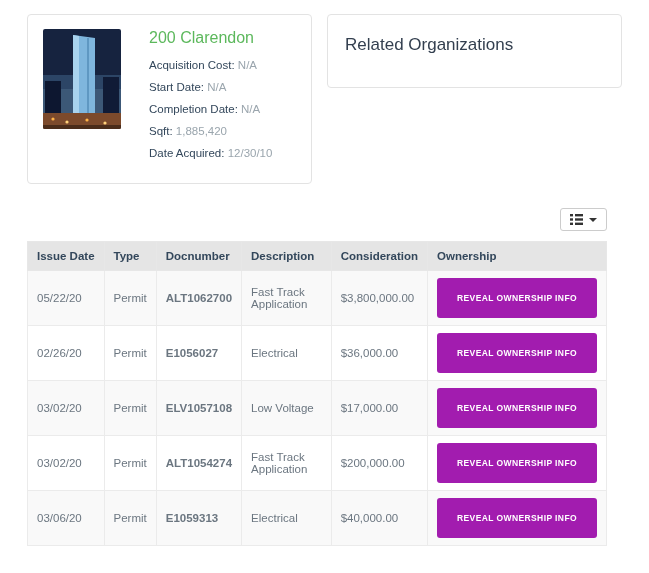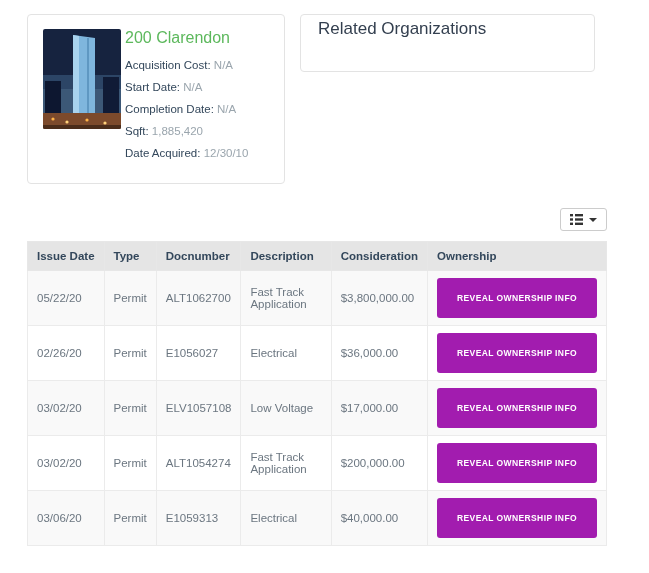--- a/index.html
+++ b/index.html
@@ -7,22 +7,22 @@
   body {
     width:649px; height:573px; overflow:hidden;
     font-family:"Liberation Sans", sans-serif;
     color:#33475b;
   }
   .page { padding:14px 27px 0 27px; }
 
   
   .top-row { display:flex; gap:15px; align-items:flex-start; }
   .card { border:1px solid #e3e3e3; border-radius:4px; background:#fff; }
-  .property-card { width:258px; padding:14px 15px; display:flex; gap:4px; }
-  .org-card { width:295px; padding:4px 17px 18px 17px; }
+  .property-card { width:285px; padding:14px 15px; display:flex; gap:28px; }
+  .org-card { width:295px; padding:20px 17px 18px 17px; }
 
   .building-img { width:78px; height:100px; border-radius:2px; overflow:hidden; flex:0 0 auto; }
 
   .prop-title { color:#5cb85c; font-size:16px; font-weight:400; margin-bottom:12px; }
   .prop-field { font-size:11.5px; margin-bottom:10px; white-space:nowrap; }
   .prop-field .lbl { color:#33475b; }
   .prop-field .val { color:#9aa5ad; }
 
   .org-title { font-size:17px; color:#333f4f; font-weight:400; margin-bottom:14px; }
   .org-owner { font-size:11.5px; }
@@ -54,21 +54,21 @@
     padding:8px 9px; border:1px solid #e7e7e7; background:#e5e5e5;
     white-space:nowrap;
   }
   table.docs td {
     padding:7px 9px; border:1px solid #ebebeb; color:#6b7680;
     vertical-align:middle;
   }
   table.docs tbody tr:nth-child(odd)  td { background:#f9f9f9; }
   table.docs tbody tr:nth-child(even) td { background:#ffffff; }
 
-  td.doc-link { color:#5cb85c; cursor:pointer; }
+  td.doc-link { color:#5cb85c; cursor:pointer;font-weight:bold; }
 
   .col-issue { width:70px; }
   .col-type { width:48px; }
   .col-doc { width:80px; }
   .col-desc { width:188px; }
   .col-cons { width:82px; }
   .col-own { width:152px; }
 
   .reveal-btn {
     display:block; width:160px;

